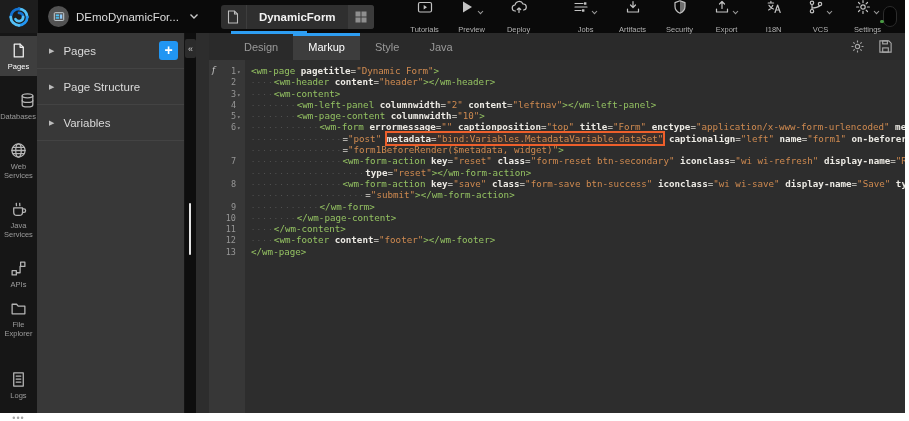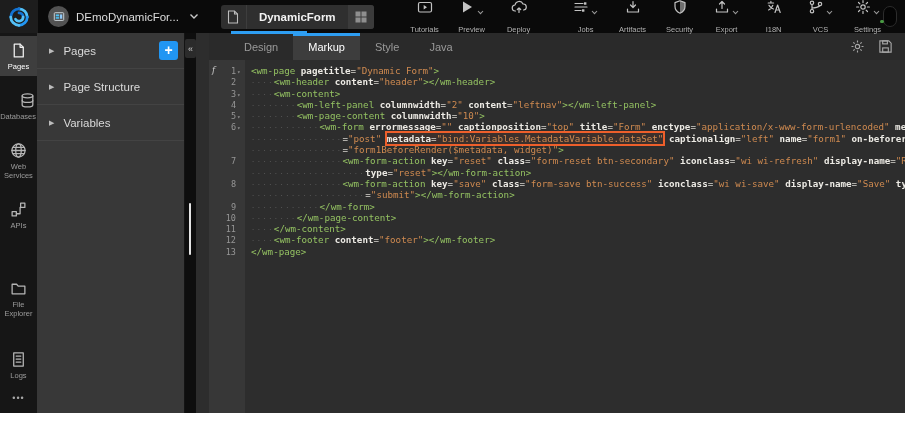--- a/index.html
+++ b/index.html
@@ -279,20 +279,30 @@
               <circle cx="8" cy="8" r="6.2"></circle>
               <ellipse cx="8" cy="8" rx="2.6" ry="6.2"></ellipse>
               <path d="M1.8 8h12.4M2.6 5h10.8M2.6 11h10.8"></path>
             </svg>
           </span>
           <span class="sb-label">Web Services</span>
         </button>
         <button class="sb-item" style="margin-top: 10px;">
           <span class="sb-icon">
             <svg width="17" height="17" viewBox="0 0 16 16" fill="none" stroke="currentColor" stroke-width="1.2" stroke-linecap="round" stroke-linejoin="round">
+              <path d="M3.5 6.5h8.3v4a3 3 0 0 1-3 3H6.5a3 3 0 0 1-3-3z"></path>
+              <path d="M11.8 7.5h1.3a1.6 1.6 0 0 1 0 3.2h-1.3"></path>
+              <path d="M6 2.2c-.6.8.6 1.2 0 2.2M9.2 2.2c-.6.8.6 1.2 0 2.2"></path>
+            </svg>
+          </span>
+          <span class="sb-label">Java Services</span>
+        </button>
+        <button class="sb-item" style="margin-top: 10px;">
+          <span class="sb-icon">
+            <svg width="17" height="17" viewBox="0 0 16 16" fill="none" stroke="currentColor" stroke-width="1.2" stroke-linecap="round" stroke-linejoin="round">
               <rect x="2" y="10" width="4" height="4"></rect>
               <rect x="10" y="2" width="4" height="4"></rect>
               <path d="M6 12h3.5V6H10"></path>
             </svg>
           </span>
           <span class="sb-label">APIs</span>
         </button>
         <div class="sb-spacer"></div>
         <button class="sb-item" style="margin-bottom: 22px;">
           <span class="sb-icon">

